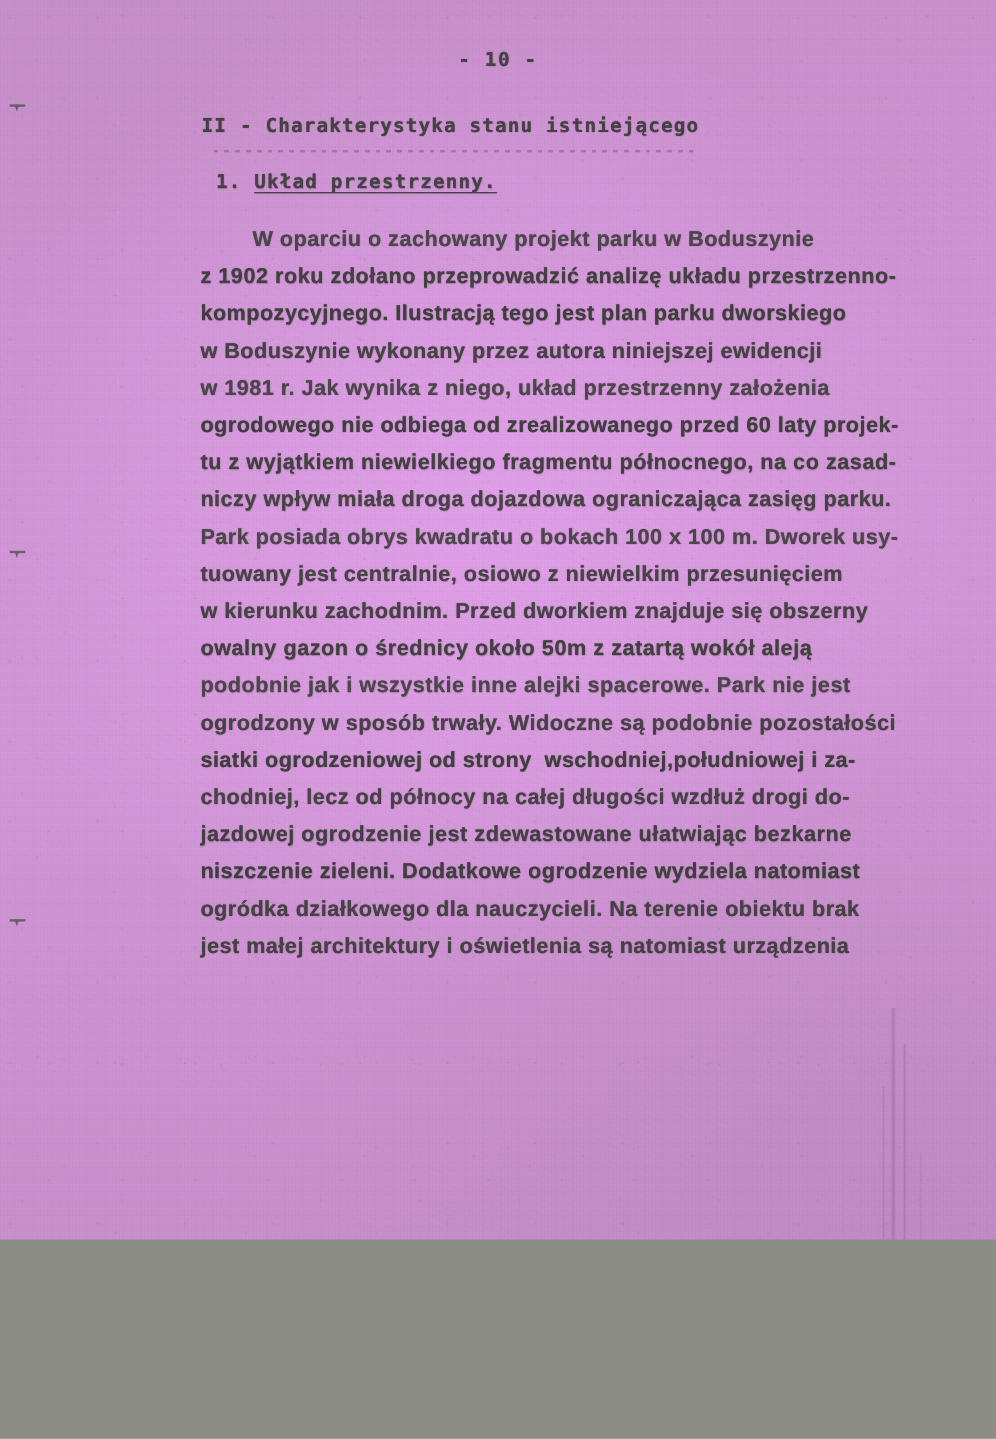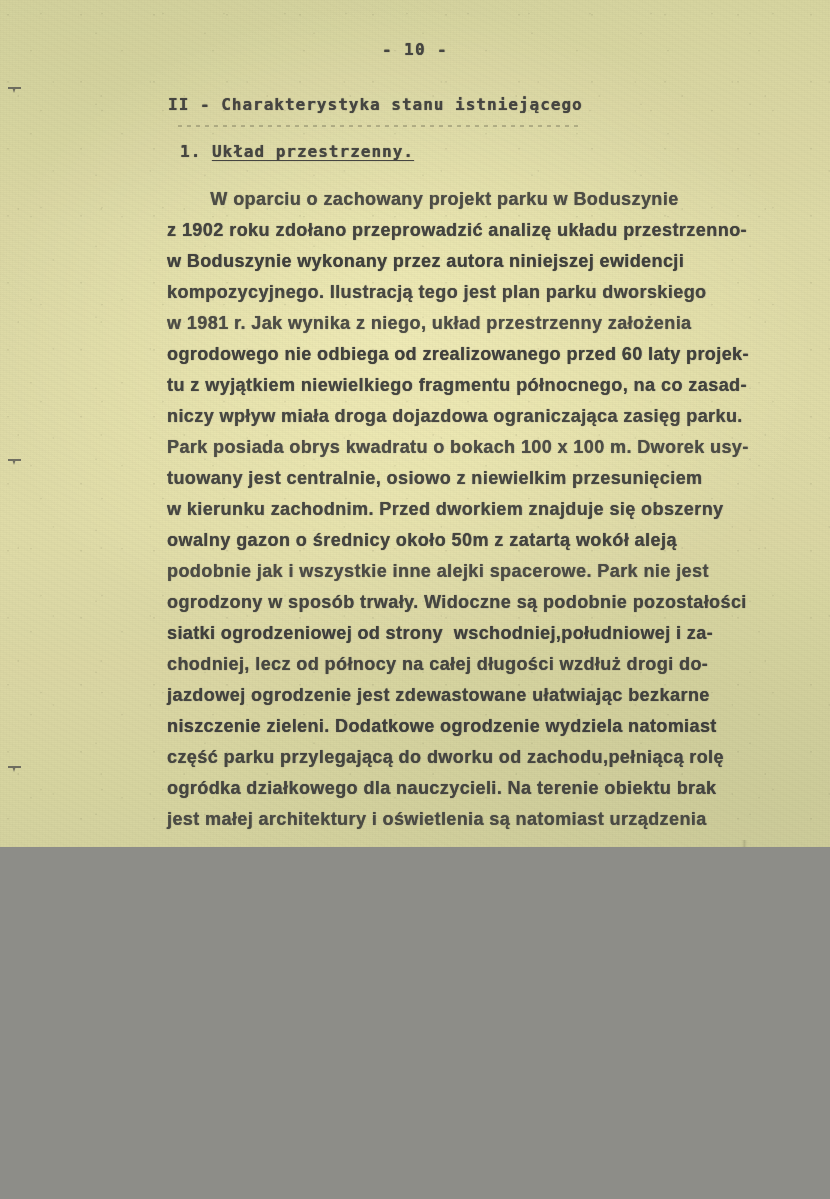--- a/index.html
+++ b/index.html
@@ -4,24 +4,24 @@
 <title>Scanned typewritten document — page 10</title>
 <style>
   html, body {
     margin: 0;
     padding: 0;
     background: #8d8d88;
   }
   #page {
     position: relative;
     width: 830px;
-    height: 847px;
+    height: 1033px;
     margin: 0 auto;
     overflow: hidden;
-    background-color: #fef9c3;
+    background-color: #f0abfc;
     font-family: "DejaVu Sans Mono", "Liberation Mono", monospace;
     color: #2a2a2a;
   }
 
   
   .paper-tone {
     position: absolute;
     inset: 0;
     pointer-events: none;
     background:
@@ -210,34 +210,33 @@
 
   <div class="typed" id="section-heading"><span class="heading-number">II - </span><span class="heading-title">Charakterystyka stanu istniejącego</span></div>
 
   <div id="heading-ghost-rule"></div>
 
   <div class="typed" id="subsection-heading"><span class="sub-number">1. </span><span class="sub-title">Układ przestrzenny.</span></div>
 
   <div id="body-block">
       <div class="body-line">        W oparciu o zachowany projekt parku w Boduszynie</div>
       <div class="body-line">z 1902 roku zdołano przeprowadzić analizę układu przestrzenno-</div>
+      <div class="body-line">kompozycyjnego. Ilustracją tego jest plan parku dworskiego</div>
       <div class="body-line">w Boduszynie wykonany przez autora niniejszej ewidencji</div>
-      <div class="body-line">kompozycyjnego. Ilustracją tego jest plan parku dworskiego</div>
       <div class="body-line">w 1981 r. Jak wynika z niego, układ przestrzenny założenia</div>
       <div class="body-line">ogrodowego nie odbiega od zrealizowanego przed 60 laty projek-</div>
       <div class="body-line">tu z wyjątkiem niewielkiego fragmentu północnego, na co zasad-</div>
       <div class="body-line">niczy wpływ miała droga dojazdowa ograniczająca zasięg parku.</div>
       <div class="body-line">Park posiada obrys kwadratu o bokach 100 x 100 m. Dworek usy-</div>
       <div class="body-line">tuowany jest centralnie, osiowo z niewielkim przesunięciem</div>
       <div class="body-line">w kierunku zachodnim. Przed dworkiem znajduje się obszerny</div>
       <div class="body-line">owalny gazon o średnicy około 50m z zatartą wokół aleją</div>
       <div class="body-line">podobnie jak i wszystkie inne alejki spacerowe. Park nie jest</div>
       <div class="body-line">ogrodzony w sposób trwały. Widoczne są podobnie pozostałości</div>
       <div class="body-line">siatki ogrodzeniowej od strony  wschodniej,południowej i za-</div>
       <div class="body-line">chodniej, lecz od północy na całej długości wzdłuż drogi do-</div>
       <div class="body-line">jazdowej ogrodzenie jest zdewastowane ułatwiając bezkarne</div>
       <div class="body-line">niszczenie zieleni. Dodatkowe ogrodzenie wydziela natomiast</div>
-      <div class="body-line">część parku przylegającą do dworku od zachodu,pełniącą rolę</div>
       <div class="body-line">ogródka działkowego dla nauczycieli. Na terenie obiektu brak</div>
       <div class="body-line">jest małej architektury i oświetlenia są natomiast urządzenia</div>
     </div>
 
 </div>
 
 </body></html>

